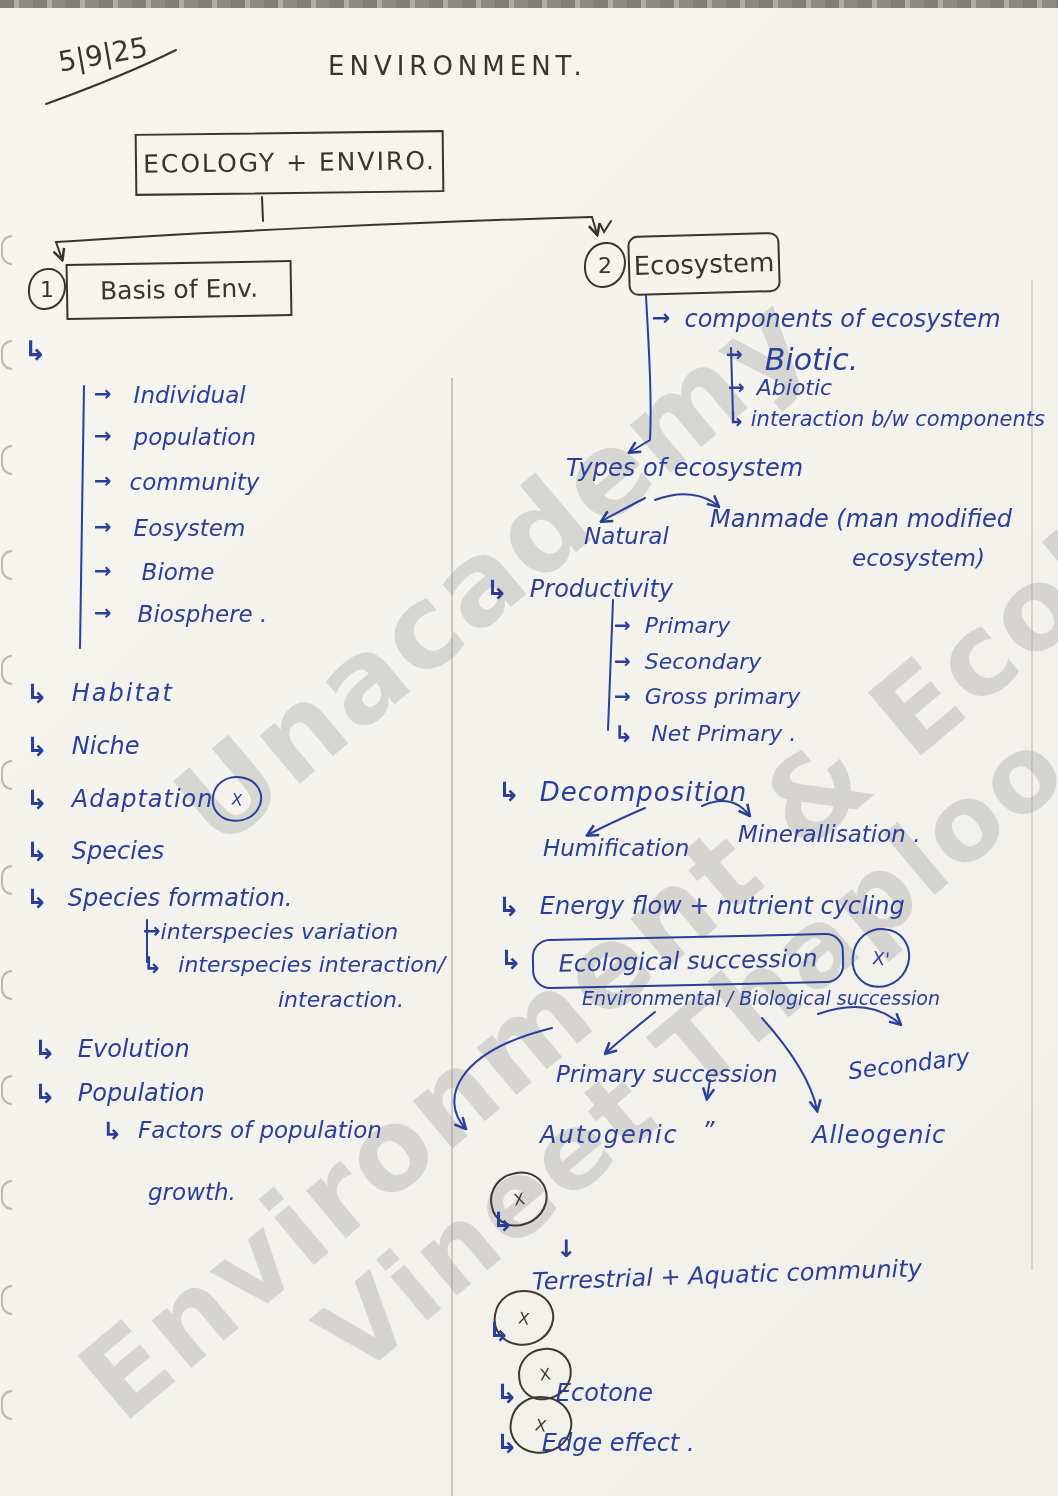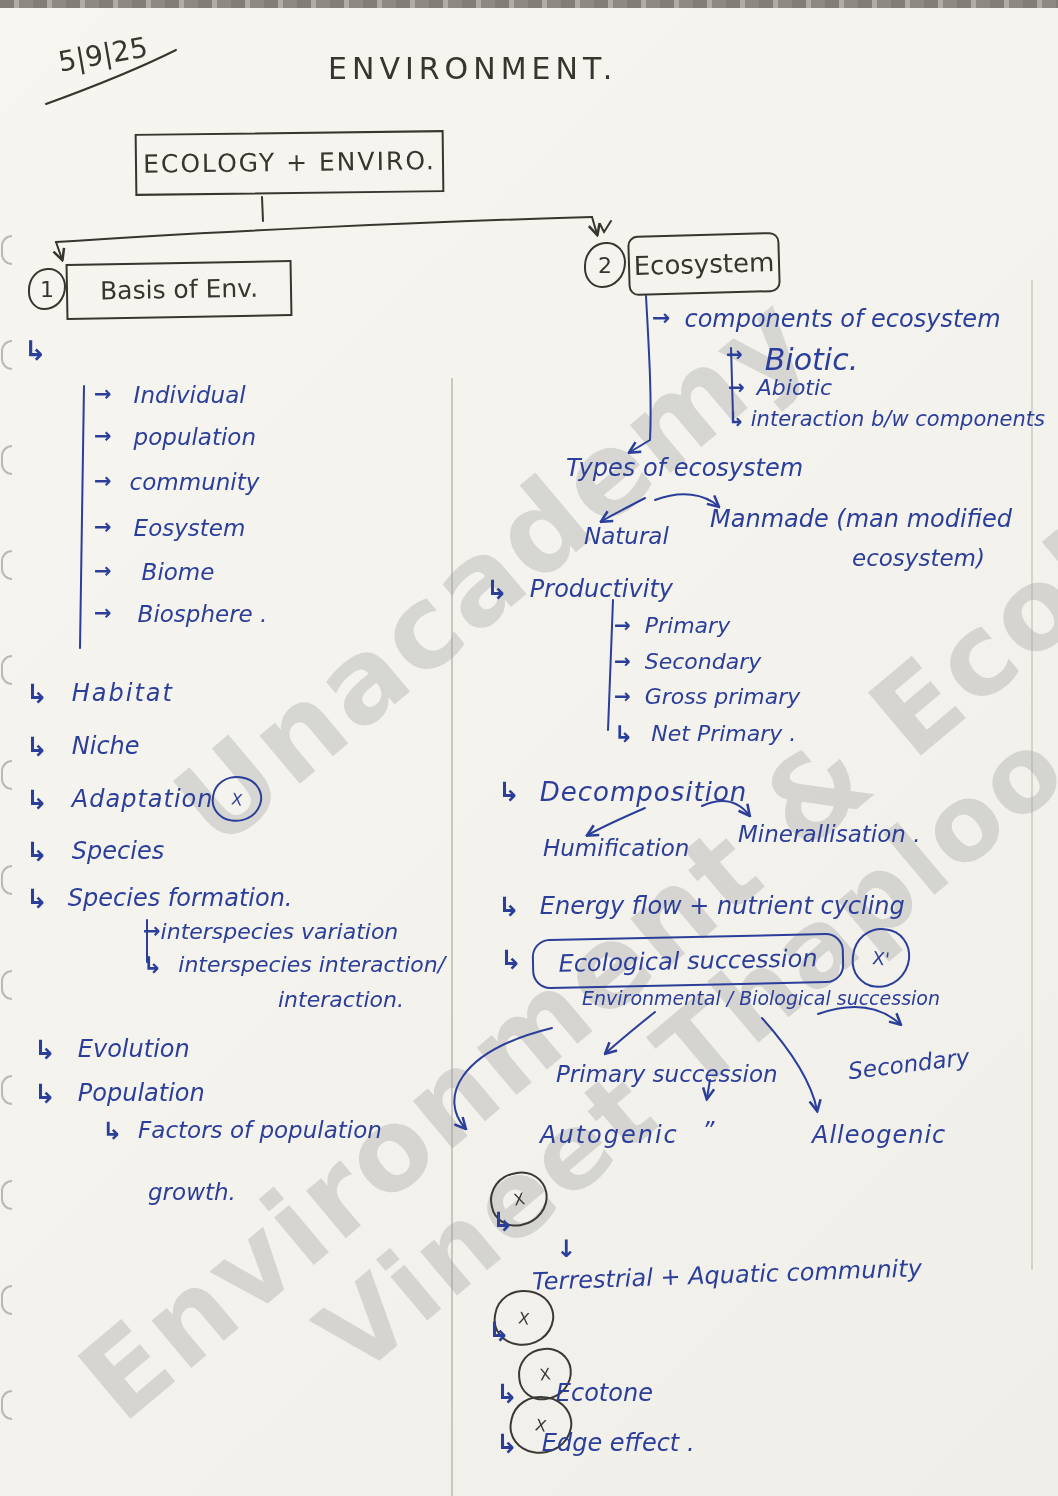--- a/index.html
+++ b/index.html
@@ -102,21 +102,21 @@
       <path d="M702,806 C722,797 738,801 749,815" marker-end="url(#hu)"></path>
       <path d="M655,1012 C635,1028 618,1042 606,1053" marker-end="url(#hu)"></path>
       <path d="M818,1014 C852,1002 880,1006 900,1024" marker-end="url(#hu)"></path>
       <path d="M762,1018 C795,1055 812,1085 817,1110" marker-end="url(#hu)"></path>
       <path d="M552,1028 C455,1052 440,1100 465,1128" marker-end="url(#hu)"></path>
       <path d="M710,1080 L707,1098" marker-end="url(#hu)"></path>
     </g>
   </svg>
 
   <div class="abs hw black z3" style="left:58px;top:40px;font-size:28px;transform:rotate(-10deg)">5|9|25</div>
-  <div class="abs hw black z3" style="left:328px;top:52px;font-size:30px;letter-spacing:5px">ENVIRONMENT.</div>
+  <div class="abs hw black z3" style="left:328px;top:52px;font-size:26px;letter-spacing:5px">ENVIRONMENT.</div>
   <div class="abs box-black z3" style="left:135px;top:132px;width:305px;height:58px;transform:rotate(-0.7deg)">
     <span class="hw black" style="font-size:25px;letter-spacing:2px">ECOLOGY + ENVIRO.</span>
   </div>
 
   <div class="abs circle-num z3" style="left:28px;top:268px;width:34px;height:38px">1</div>
   <div class="abs box-black z3" style="left:66px;top:262px;width:222px;height:52px;transform:rotate(-1deg)">
     <span class="hw black" style="font-size:25px">Basis of Env.</span>
   </div>
 
   <div class="abs row z3" style="left:24px;top:336px">

